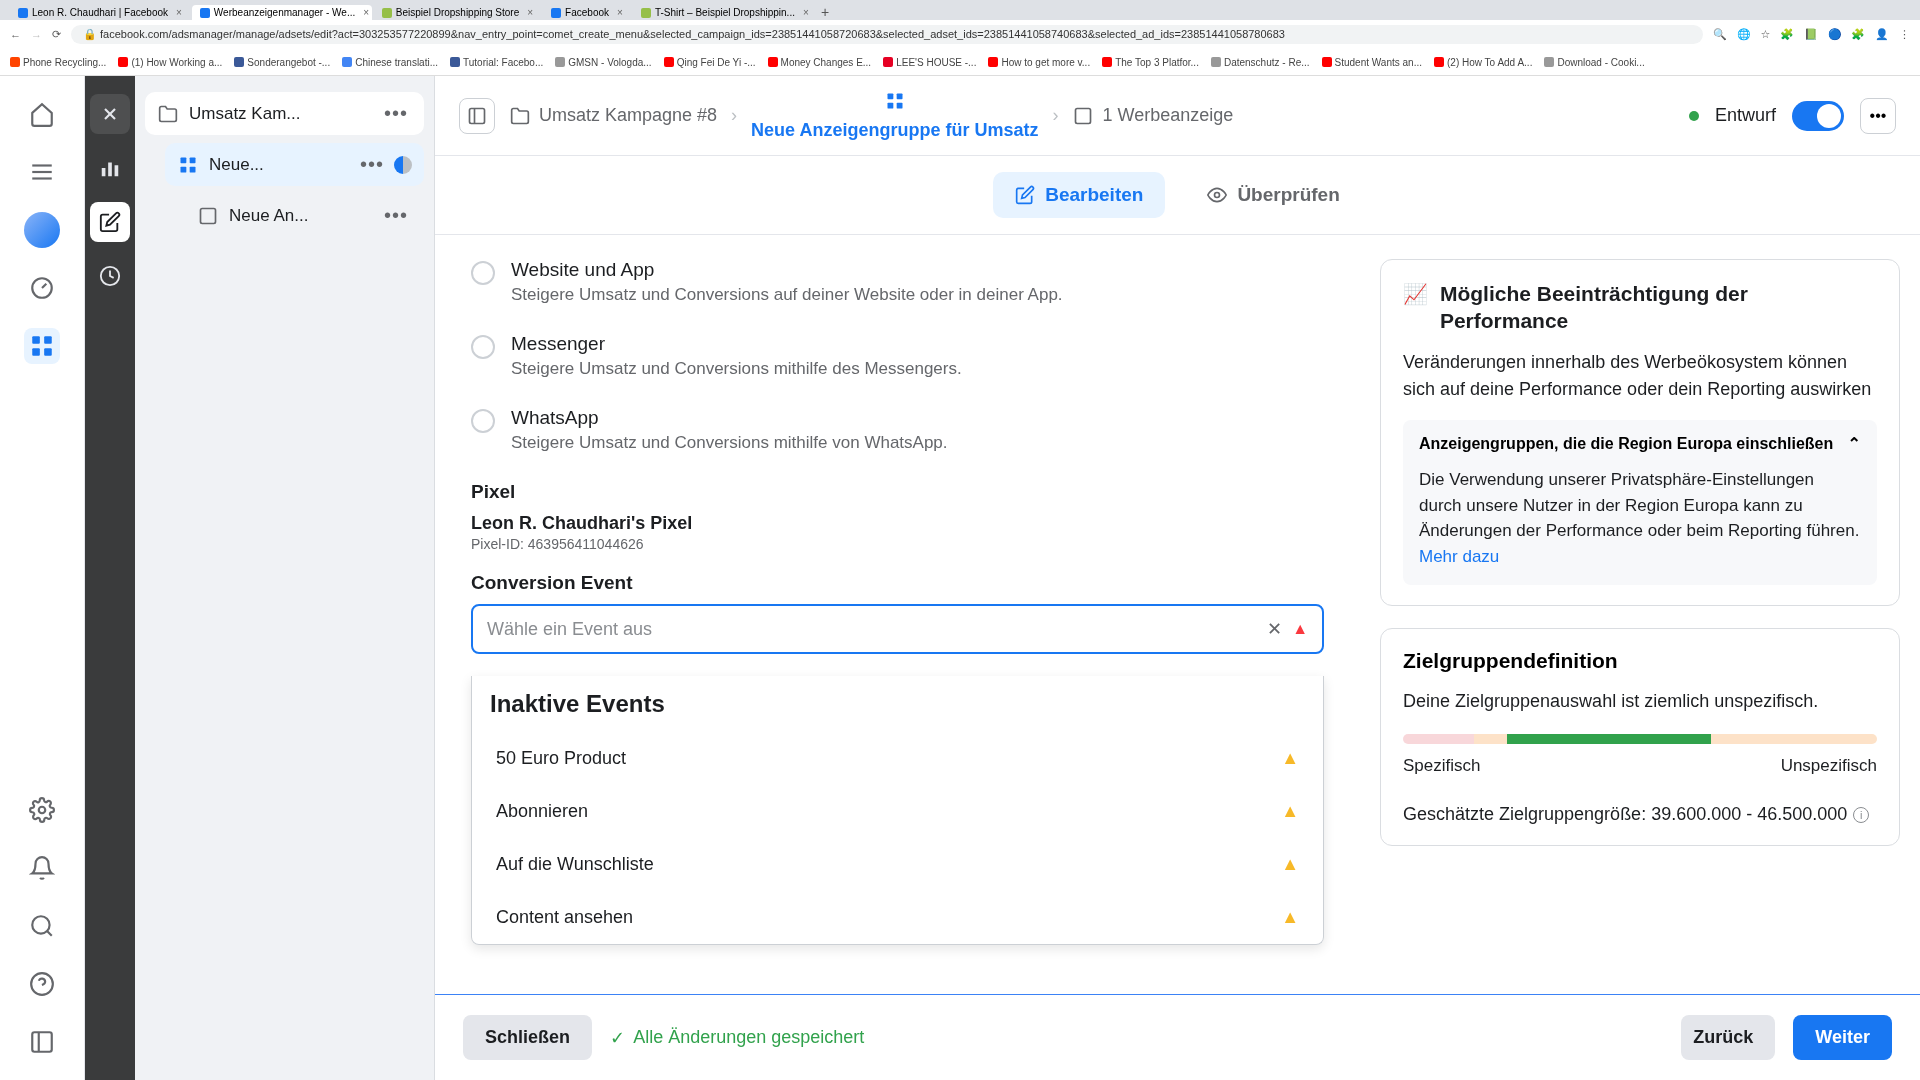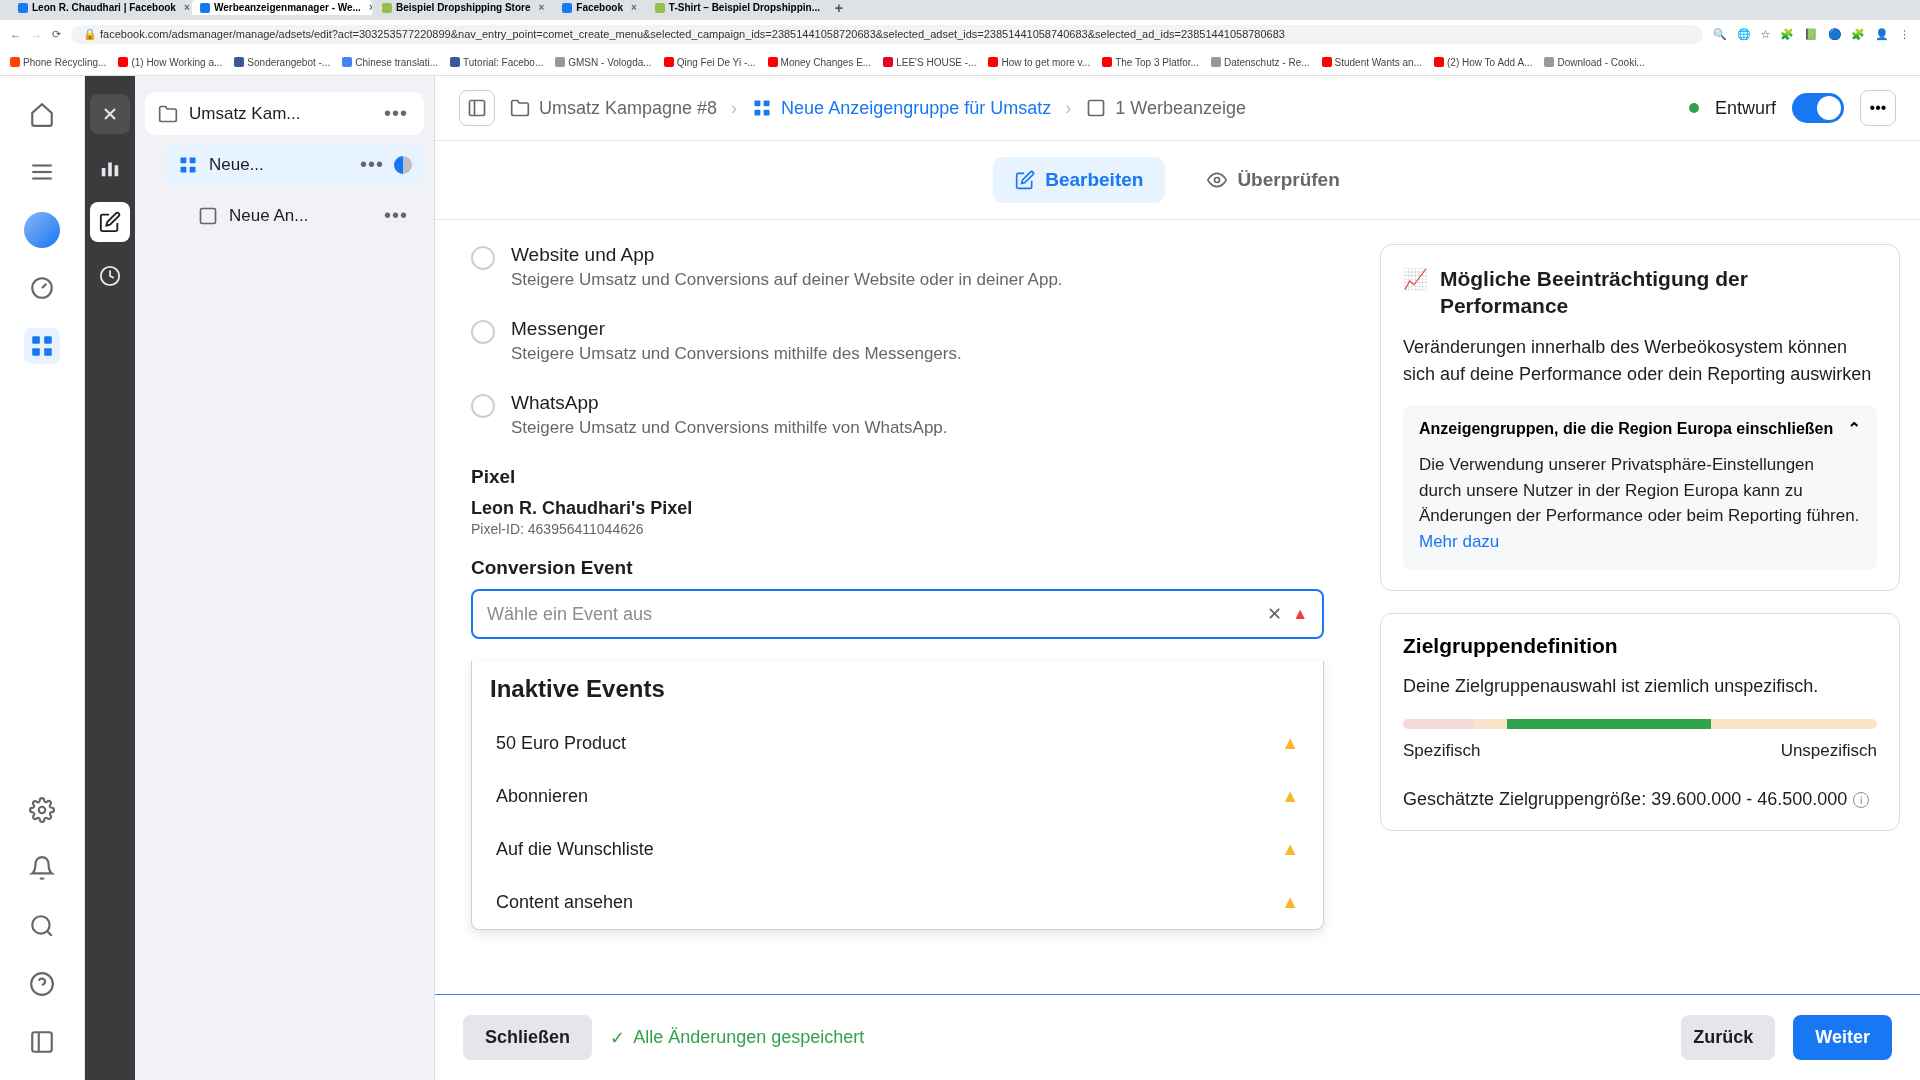--- a/index.html
+++ b/index.html
@@ -1,20 +1,20 @@
 <!DOCTYPE html>
 <html><head>
 <meta charset="utf-8">
 <style>
 * { margin: 0; padding: 0; box-sizing: border-box; font-family: -apple-system, BlinkMacSystemFont, "Segoe UI", Helvetica, Arial, sans-serif; }
 body { width: 1920px; height: 1080px; overflow: hidden; background: #f5f6f7; transform-origin: top left; }
 
 
 .browser-chrome { height: 76px; background: #fff; border-bottom: 1px solid #ddd; }
-.tab-bar { height: 20px; display: flex; align-items: flex-start; padding: 0 10px; background: #dee1e6; font-size: 10px; font-weight: bold; }
+.tab-bar { height: 20px; display: flex; align-items: flex-end; padding: 0 10px; background: #dee1e6; font-size: 10px; }
 .tab { display: flex; align-items: center; padding: 2px 8px; margin-right: 2px; background: #fff; border-radius: 4px 4px 0 0; max-width: 180px; overflow: hidden; white-space: nowrap; }
 .tab.inactive { background: #dee1e6; }
 .tab .favicon { width: 10px; height: 10px; background: #1877f2; border-radius: 2px; margin-right: 4px; flex-shrink: 0; }
 .tab .close-x { margin-left: 8px; color: #666; }
 .tab-add { margin-left: 6px; color: #555; font-size: 14px; }
 .addr-bar { height: 28px; display: flex; align-items: center; padding: 0 10px; gap: 10px; font-size: 11px; color: #555; }
 .addr-field { flex: 1; background: #f1f3f4; border-radius: 14px; padding: 3px 12px; color: #333; }
 .addr-icons { display: flex; gap: 10px; align-items: center; }
 .bookmarks { height: 28px; display: flex; align-items: center; padding: 0 10px; gap: 12px; font-size: 10px; color: #444; overflow: hidden; }
 .bm { display: flex; align-items: center; gap: 3px; white-space: nowrap; }
@@ -47,21 +47,21 @@
 .tree-row .dots { color: #65676b; font-size: 20px; letter-spacing: 1px; padding: 0 4px; }
 .tree-row .half-circle { width: 18px; height: 18px; border-radius: 50%; background: linear-gradient(90deg,#1877f2 50%, #bcc0c4 50%); margin-left: 6px; }
 
 
 .editor { flex: 1; display: flex; flex-direction: column; background: #fff; min-width: 0; }
 
 
 .crumbs { display: flex; align-items: center; padding: 14px 24px; gap: 14px; border-bottom: 1px solid #e4e6eb; }
 .crumb-btn { width: 36px; height: 36px; border: 1px solid #ccd0d5; border-radius: 8px; display: flex; align-items: center; justify-content: center; color: #65676b; cursor: pointer; }
 .crumb { display: flex; align-items: center; gap: 8px; color: #65676b; font-size: 18px; cursor: pointer; }
-.crumb.active { color: #1877f2; font-weight: 400; }
+.crumb.active { color: #1877f2; font-weight: 700; flex-direction: column; }
 .crumb .cic { width: 22px; height: 22px; display: flex; align-items: center; justify-content: center; }
 .crumb-sep { color: #bcc0c4; font-size: 18px; }
 .crumbs-right { margin-left: auto; display: flex; align-items: center; gap: 16px; }
 .status-dot { width: 10px; height: 10px; border-radius: 50%; background: #31a24c; }
 .status-text { font-size: 18px; color: #1c1e21; }
 .toggle { width: 52px; height: 30px; background: #1877f2; border-radius: 15px; position: relative; cursor: pointer; }
 .toggle .knob { width: 24px; height: 24px; background: #fff; border-radius: 50%; position: absolute; right: 3px; top: 3px; }
 .menu-btn { width: 36px; height: 36px; border: 1px solid #ccd0d5; border-radius: 8px; display: flex; align-items: center; justify-content: center; cursor: pointer; }
 
 

